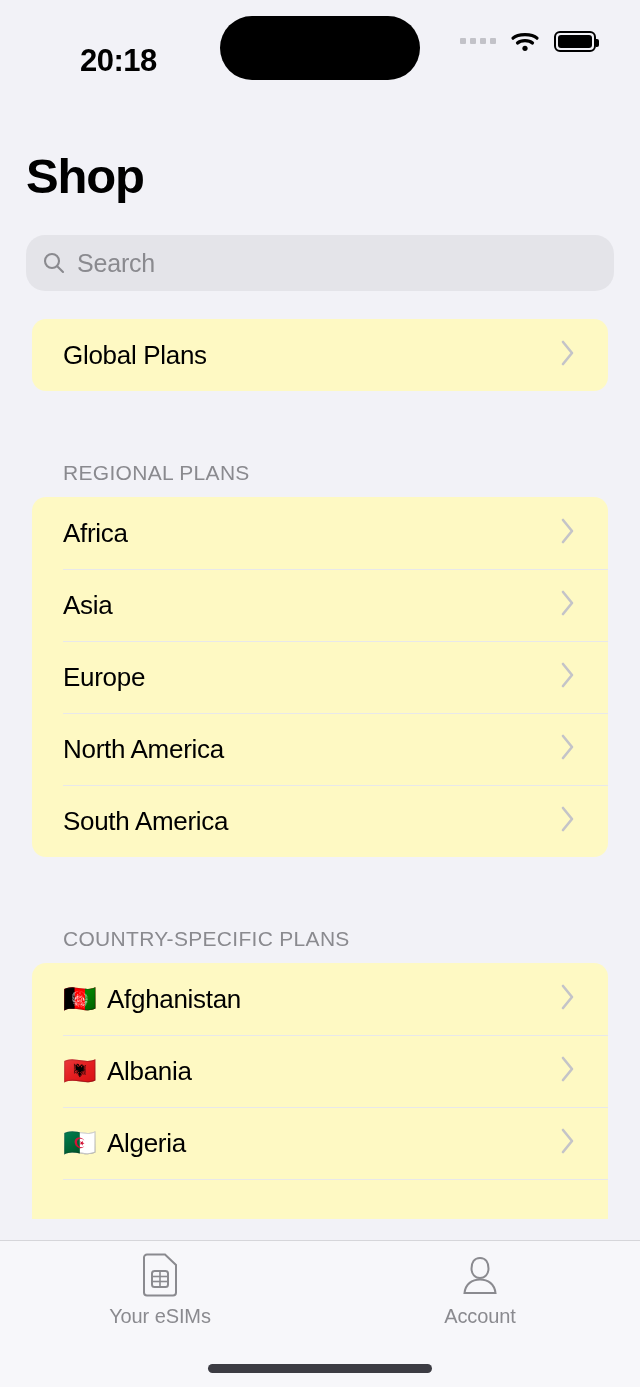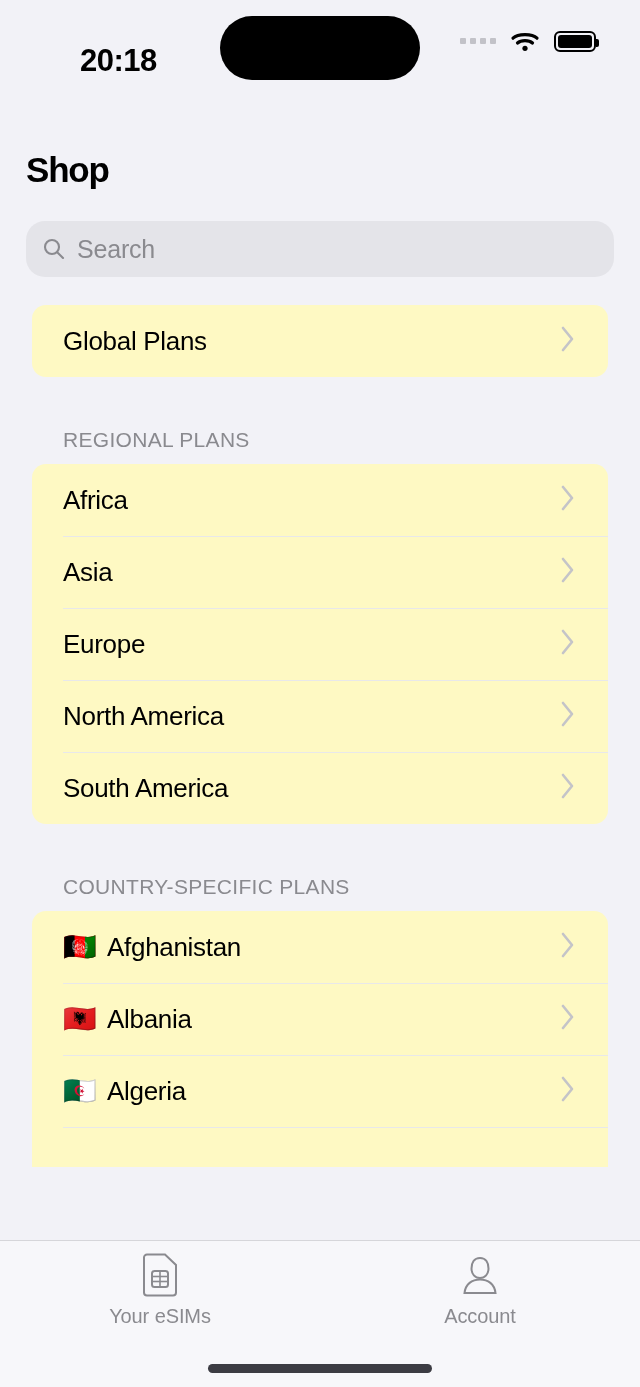--- a/index.html
+++ b/index.html
@@ -71,21 +71,21 @@
   }
 
   
   .content{
     position:absolute;
     top:96px; left:0; right:0;
     bottom:147px;
     overflow:hidden;
   }
   .page-title{
-    font-size:35px;
+    font-size:49px;
     font-weight:700;
     letter-spacing:-1.2px;
     margin:56px 0 0 26px;
     line-height:1;
   }
 
   
   .search-wrap{
     margin:34px 26px 0 26px;
     height:56px;
@@ -108,21 +108,21 @@
     margin:0 32px;
     background:#fef9c3;
     border-radius:14px;
     overflow:hidden;
   }
   .card-global{ margin-top:28px; }
   .section-header{
     font-size:21px;
     color:#8a8a8f;
     letter-spacing:0.3px;
-    margin:51px 0 12px 63px;
+    margin:70px 0 12px 63px;
   }
   .row{
     position:relative;
     height:72px;
     display:flex;
     align-items:center;
     padding:0 26px 0 31px;
   }
   .row + .row::before{
     content:"";

